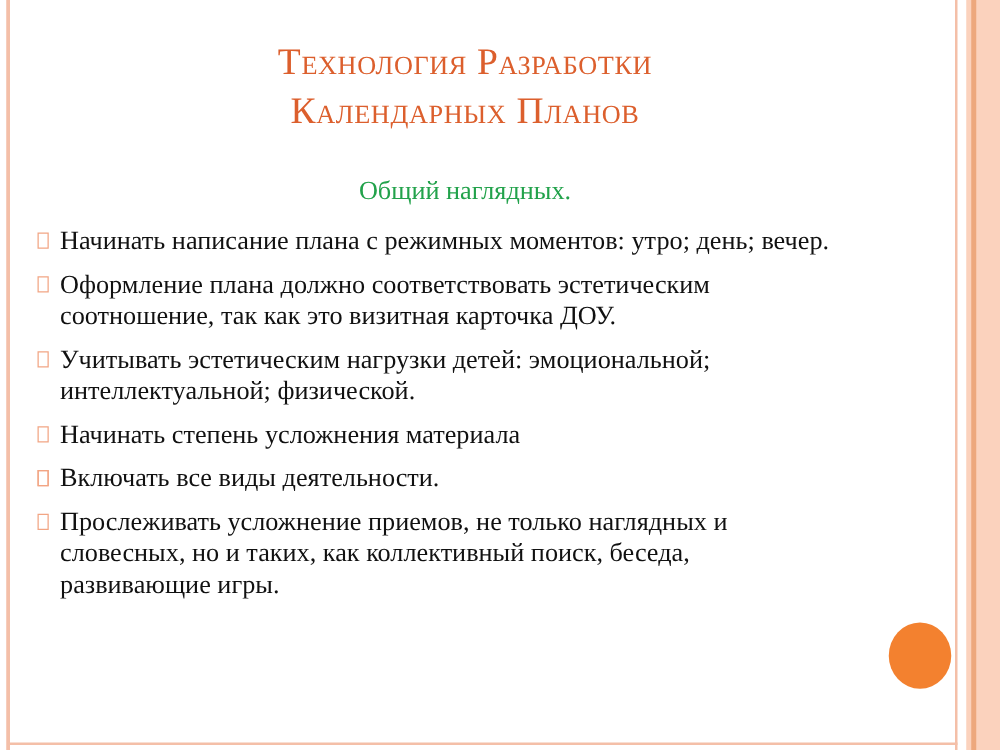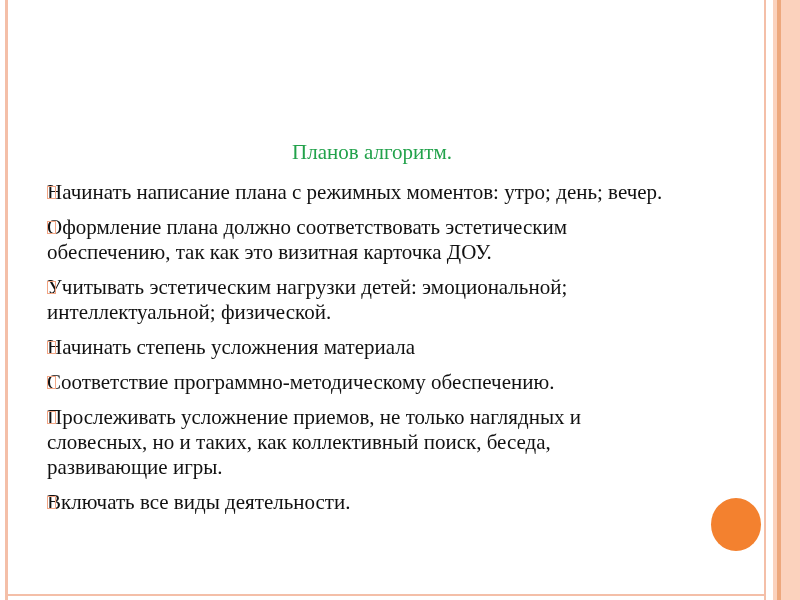--- a/index.html
+++ b/index.html
@@ -32,68 +32,71 @@
     text-align:center;
     font-size:21px;line-height:25px;
     color:var(--subtitle);
   }
   .bullets{
     position:absolute;top:180px;left:30px;width:640px;
     margin:0;padding:0;list-style:none;
     font-size:21px;line-height:25px;
     color:var(--body);
   }
-  .bullets li{position:relative;margin-bottom:10px;margin-left:17px;}
+  .bullets li{position:relative;padding-left:18px;margin-bottom:10px;}
   .bullet-box{
     position:absolute;left:0;top:6px;
     width:7px;height:11px;
     border:1px solid var(--bullet);
     background:transparent;
   }
 </style>
 </head>
 <body>
 
 <div class="slide">
 
   <div class="edge-left"></div>
   <div class="edge-right-thin"></div>
   <div class="edge-right-band">
     <div class="edge-right-stripe"></div>
   </div>
   <div class="bottom-line"></div>
   <div class="accent-circle"></div>
 
+  <h1 class="title">
+    <span class="tline">Технология Разработки</span>
+    <span class="tline">Календарных Планов</span>
+  </h1>
 
-  <div class="subtitle">Планов алгоритм.</div>
+  <div class="subtitle">Общий наглядных.</div>
 
   <ul class="bullets">
     <li>
       <span class="bullet-box"></span>
       <span>Начинать написание плана с режимных моментов: утро; день; вечер.</span>
     </li>
     <li>
       <span class="bullet-box"></span>
-      <span>Оформление плана должно соответствовать эстетическим обеспечению, так как это визитная карточка ДОУ.</span>
+      <span>Оформление плана должно соответствовать эстетическим соотношение, так как это визитная карточка ДОУ.</span>
     </li>
     <li>
       <span class="bullet-box"></span>
       <span>Учитывать эстетическим нагрузки детей: эмоциональной; интеллектуальной; физической.</span>
     </li>
     <li>
       <span class="bullet-box"></span>
       <span>Начинать степень усложнения материала</span>
     </li>
     <li>
       <span class="bullet-box"></span>
-      <span>Соответствие программно-методическому обеспечению.</span>
+    </li>
+    <li>
+      <span class="bullet-box"></span>
+      <span>Включать все виды деятельности.</span>
     </li>
     <li>
       <span class="bullet-box"></span>
       <span>Прослеживать усложнение приемов, не только наглядных и словесных, но и таких, как коллективный поиск, беседа, развивающие игры.</span>
-    </li>
-    <li>
-      <span class="bullet-box"></span>
-      <span>Включать все виды деятельности.</span>
     </li>
   </ul>
 
 </div>
 
 </body></html>

